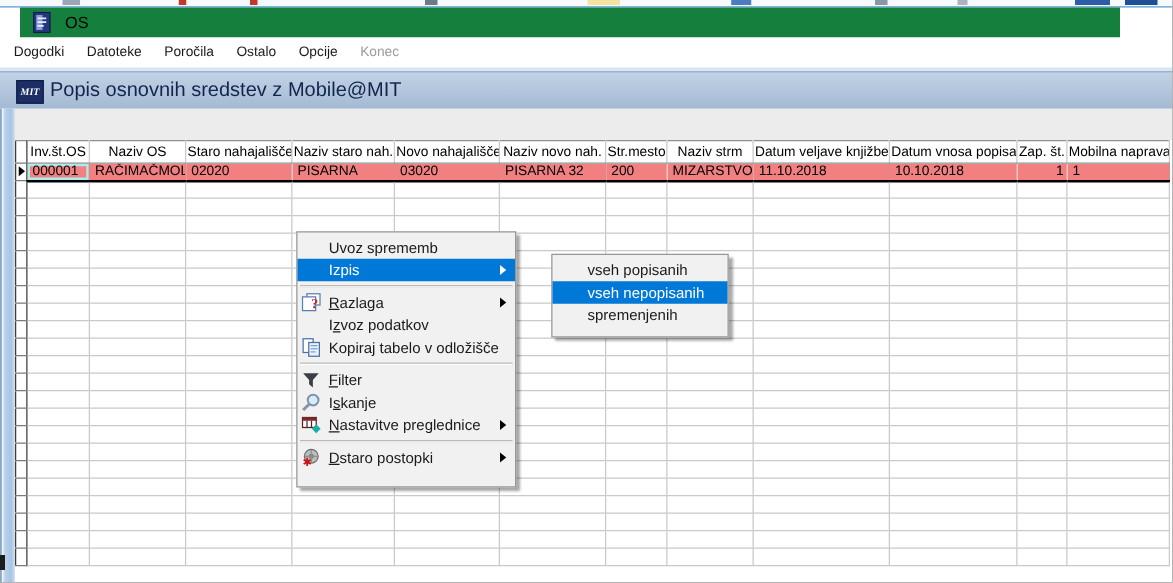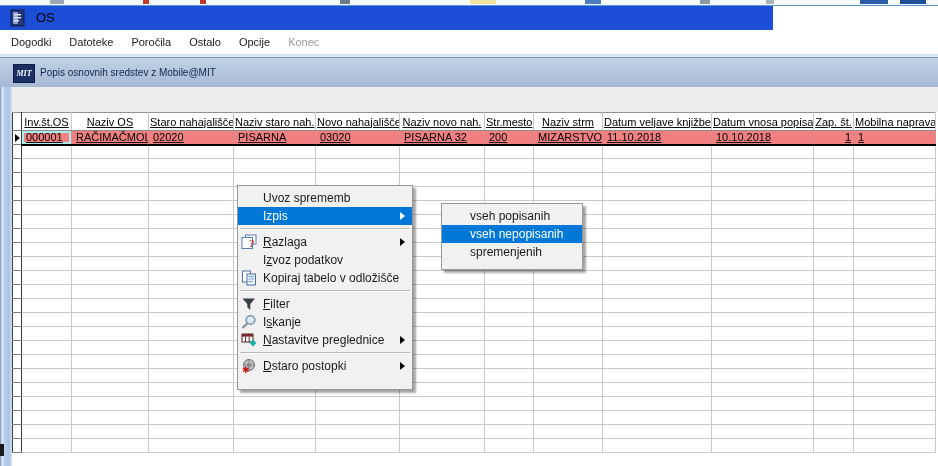--- a/index.html
+++ b/index.html
@@ -4,43 +4,43 @@
 <style>
   html,body{margin:0;padding:0;background:#777;}
   .screen{
     position:relative;width:938px;height:466px;background:#ffffff;overflow:hidden;
     font-family:"Liberation Sans","DejaVu Sans",sans-serif;color:#111;
   }
   
   .top-strip{position:absolute;left:0;top:0;width:938px;height:5px;background:#f7fafd;border-bottom:1px solid #5b9bd5;}
   .top-strip .frag{position:absolute;top:0;height:4px;}
   
-  .titlebar{position:absolute;left:0;top:6px;width:773px;height:24px;background:#1d4ed8;}
+  .titlebar{position:absolute;left:16px;top:6px;width:880px;height:24px;background:#15803d;}
   .app-icon{position:absolute;left:10px;top:3px;width:16px;height:18px;}
   .titlebar .title{position:absolute;left:36px;top:0;line-height:24px;font-size:13px;color:#000;}
   
   .menubar{position:absolute;left:0;top:30px;width:938px;height:24px;background:#fff;display:flex;align-items:center;padding-left:2px;box-sizing:border-box;}
   .menubar .mitem{padding:0 9px;font-size:11px;color:#1a1a1a;line-height:24px;cursor:default;}
   .menubar .mitem.disabled{color:#9b9b9b;}
   .mdi-sep{position:absolute;left:0;top:54px;width:938px;height:3px;background:#d7e6f6;}
   
   .inner-titlebar{position:absolute;left:0;top:57px;width:938px;height:30px;
     background:linear-gradient(#c2d2e5,#a4b9d3);border-top:1px solid #8099ba;box-sizing:border-box;text-align:right;}
   .mit-icon{position:absolute;left:13px;top:6px;width:20px;height:17px;background:#1b2f66;border:1px solid #0e1c44;
     color:#fff;font-size:8px;font-weight:bold;font-style:italic;display:flex;align-items:center;justify-content:center;
     font-family:"Liberation Serif","DejaVu Serif",serif;letter-spacing:0;}
-  .inner-titlebar .title{position:absolute;left:40px;top:0;line-height:30px;font-size:10px;color:#10264d;}
+  .inner-titlebar .title{position:absolute;left:40px;top:0;line-height:30px;font-size:16px;color:#10264d;}
   
   .toolbar-strip{position:absolute;left:0;top:87px;width:938px;height:25px;background:#ececec;}
   
   .left-strip{position:absolute;left:0;top:87px;width:12px;height:379px;
     background:linear-gradient(to right,#8aa6c4 0px,#8aa6c4 1px,#eef3f9 2px,#b9d2ec 4px,#a7c4e4 9px,#d8e2ee 12px);}
   .left-notch{position:absolute;left:0;top:444px;width:4px;height:12px;background:#1b1b1b;}
   
-  .grid-wrap{position:absolute;left:12px;top:112px;width:924px;height:354px;overflow:hidden;text-decoration:underline;}
+  .grid-wrap{position:absolute;left:12px;top:112px;width:924px;height:354px;overflow:hidden;}
   table.grid{border-collapse:collapse;table-layout:fixed;width:923px;border-left:1px solid #3c3c3c;border-top:1px solid #909090;}
   table.grid th,table.grid td{border-right:1px solid #c9c9c9;border-bottom:1px solid #c9c9c9;overflow:hidden;white-space:nowrap;
     font-size:11px;font-weight:normal;padding:0 2px 0 4px;box-sizing:border-box;}
   table.grid th{height:18px;text-align:center;background:#fff;color:#000;border-bottom:1px solid #8d8d8d;padding:0 1px;}
   table.grid td{height:14px;background:#fff;}
   table.grid td.rowsel,table.grid th.rowsel{background:#fff;border-right:1px solid #3c3c3c;border-bottom:1px solid #7a7a7a;padding:0;}
   tr.hl td{background:#f28080;border-right:1px solid #d98a8a;border-bottom:2px solid #000000;color:#000;}
   tr.hl td.rowsel{background:#fff;border-right:1px solid #3c3c3c;}
   td.selcell{background:#0d6fd0;color:#fff;box-shadow:inset 0 0 0 2px #a8ecec;}
   td.num{text-align:right;padding-right:3px;}

